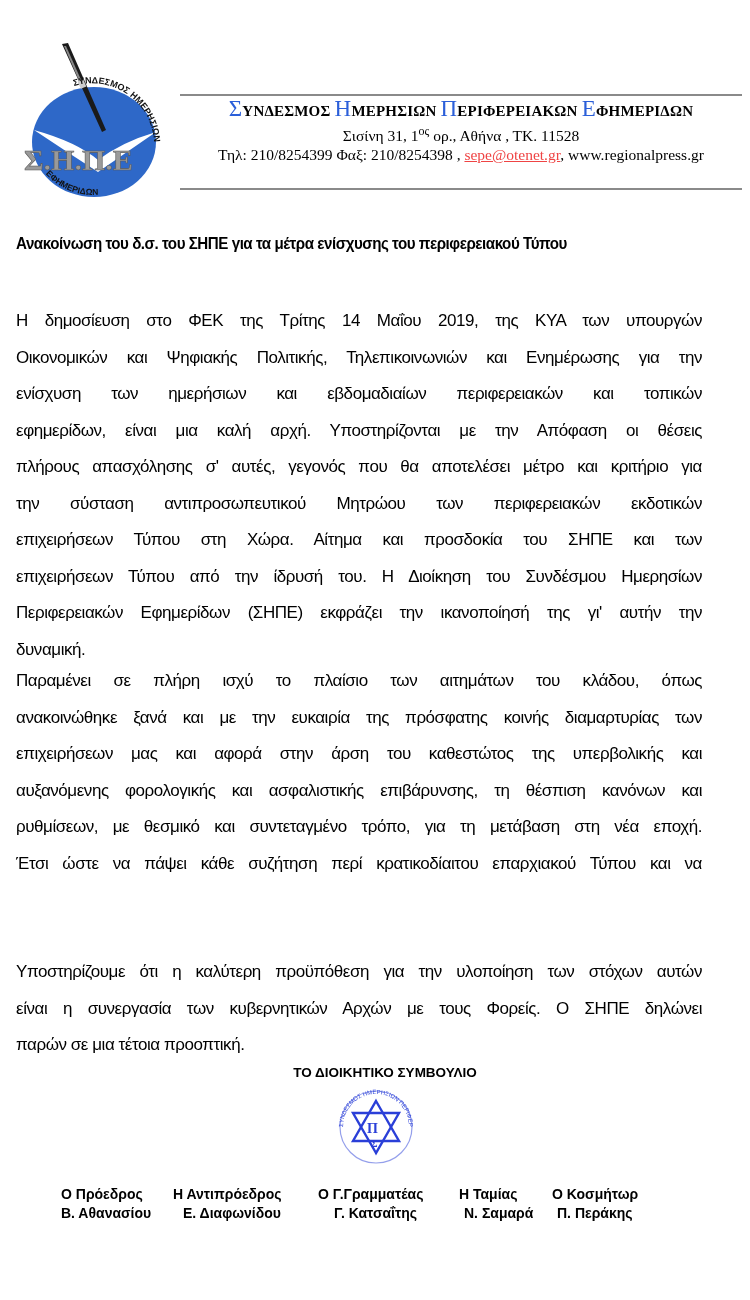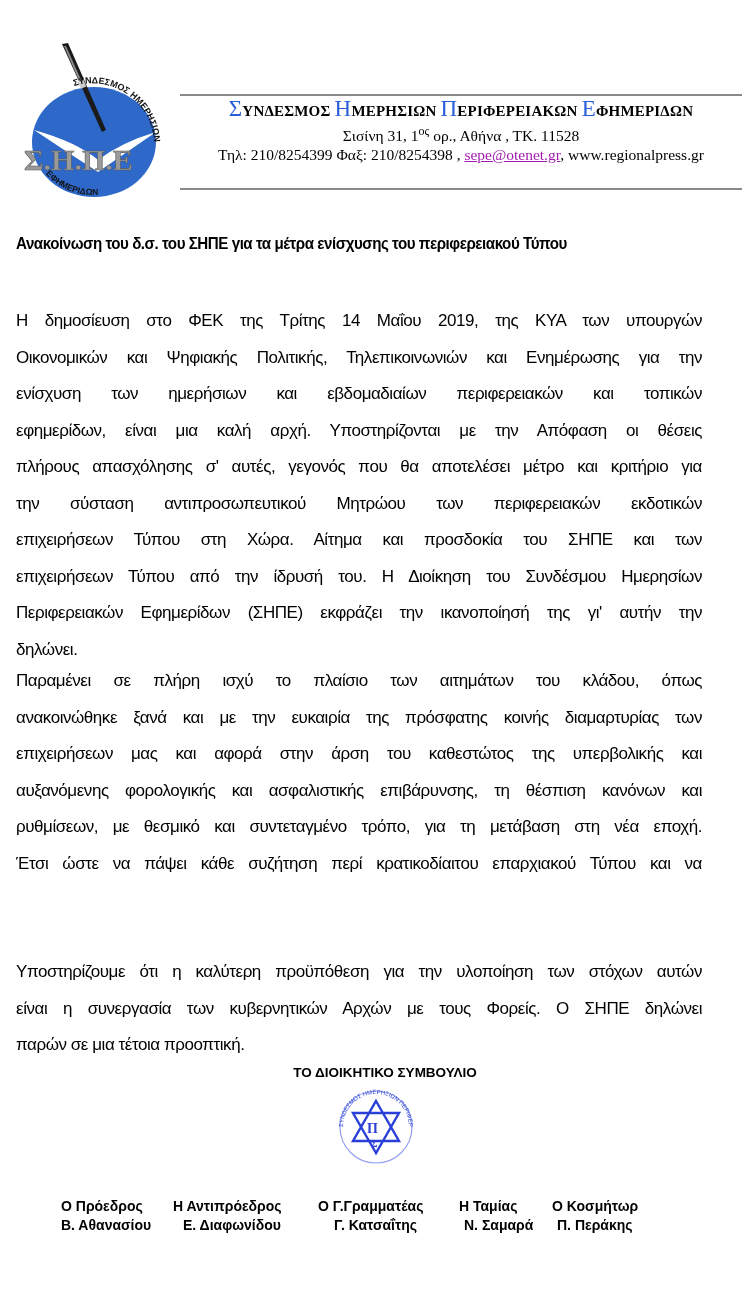--- a/index.html
+++ b/index.html
@@ -10,42 +10,42 @@
     .hdr-line { position: absolute; left: 180px; width: 562px; height: 0; border-top: 2px solid #8a8a8a; }
     .hdr-line.top { top: 94px; }
     .hdr-line.bottom { top: 188px; }
     .hdr-text { position: absolute; left: 180px; width: 562px; top: 98px; text-align: center;
       font-family: "Liberation Serif", "DejaVu Serif", serif; }
     .org-name { font-size: 15.5px; font-weight: bold; letter-spacing: 0.2px; line-height: 22px; white-space: nowrap; }
     .org-name .cap { color: #2b5fd9; font-size: 23px; font-weight: normal; }
     .org-name .rest { font-size: 15px; }
     .addr, .contact { font-size: 15.5px; line-height: 19px; white-space: nowrap; }
     .addr sup { font-size: 12px; }
-    .contact a { color: #a21caf; text-decoration: underline; }
+    .contact a { color: #ef4444; text-decoration: underline; }
 
     
     .doc { font-family: "Liberation Sans", "DejaVu Sans", sans-serif; }
     .title { position: absolute; left: 16px; top: 234px; font-size: 16.3px; font-weight: bold;
       letter-spacing: -0.5px; transform: scaleX(0.93); transform-origin: left top; white-space: nowrap; }
     .para { position: absolute; text-align: justify; font-size: 17px; letter-spacing: -0.45px;
       line-height: 36.5px; }
     .para.p1 { left: 16px; width: 686px; top: 303px; text-indent: 0; }
     .para.p2 { left: 16px; width: 686px; top: 663px; }
     .para.p3 { left: 16px; width: 686px; top: 913px; margin-top: 41px; }
     .para span.line { display: block; text-align-last: justify; }
     .para span.line.last { text-align-last: left; }
 
     .board-title { position: absolute; left: 0; width: 770px; top: 1065px; text-align: center;
       font-family: "Liberation Sans", "DejaVu Sans", sans-serif; font-weight: bold; font-size: 13.5px; }
     .stamp { position: absolute; left: 333px; top: 1087px; width: 86px; height: 80px; }
 
     .sigs { position: absolute; left: 61px; top: 1185px; font-family: "Liberation Sans", "DejaVu Sans", sans-serif;
       font-weight: bold; font-size: 14px; line-height: 19px; }
     .sig-row { position: relative; height: 19px; white-space: nowrap; }
-    .sig-row span { position: absolute; top: 12px; text-align: right; }
+    .sig-row span { position: absolute; top: 0; text-align: right; }
   </style>
 </head>
 <body>
 
 <svg class="logo" viewBox="0 0 150 158">
   <defs>
     <path id="arcTop" d="M 52 44 A 62 62 0 0 1 132 100" fill="none"></path>
     <path id="arcBot" d="M 14 118 A 64 64 0 0 0 128 118" fill="none"></path>
   </defs>
   <ellipse cx="72" cy="100" rx="62" ry="55" fill="#2e68c8"></ellipse>
@@ -83,21 +83,21 @@
   <div class="para p1">
     <span class="line">Η δημοσίευση στο ΦΕΚ της Τρίτης 14 Μαΐου 2019, της ΚΥΑ των υπουργών</span>
     <span class="line">Οικονομικών και Ψηφιακής Πολιτικής, Τηλεπικοινωνιών και Ενημέρωσης για την</span>
     <span class="line">ενίσχυση των ημερήσιων και εβδομαδιαίων περιφερειακών και τοπικών</span>
     <span class="line">εφημερίδων, είναι μια καλή αρχή. Υποστηρίζονται με την Απόφαση οι θέσεις</span>
     <span class="line">πλήρους απασχόλησης σ' αυτές, γεγονός που θα αποτελέσει μέτρο και κριτήριο για</span>
     <span class="line">την σύσταση αντιπροσωπευτικού Μητρώου των περιφερειακών εκδοτικών</span>
     <span class="line">επιχειρήσεων Τύπου στη Χώρα. Αίτημα και προσδοκία του ΣΗΠΕ και των</span>
     <span class="line">επιχειρήσεων Τύπου από την ίδρυσή του. Η Διοίκηση του Συνδέσμου Ημερησίων</span>
     <span class="line">Περιφερειακών Εφημερίδων (ΣΗΠΕ) εκφράζει την ικανοποίησή της γι' αυτήν την</span>
-    <span class="line last">δηλώνει.</span>
+    <span class="line last">δυναμική.</span>
   </div>
 
   <div class="para p2">
     <span class="line">Παραμένει σε πλήρη ισχύ το πλαίσιο των αιτημάτων του κλάδου, όπως</span>
     <span class="line">ανακοινώθηκε ξανά και με την ευκαιρία της πρόσφατης κοινής διαμαρτυρίας των</span>
     <span class="line">επιχειρήσεων μας και αφορά στην άρση του καθεστώτος της υπερβολικής και</span>
     <span class="line">αυξανόμενης φορολογικής και ασφαλιστικής επιβάρυνσης, τη θέσπιση κανόνων και</span>
     <span class="line">ρυθμίσεων, με θεσμικό και συντεταγμένο τρόπο, για τη μετάβαση στη νέα εποχή.</span>
     <span class="line">Έτσι ώστε να πάψει κάθε συζήτηση περί κρατικοδίαιτου επαρχιακού Τύπου και να</span>
   </div>

